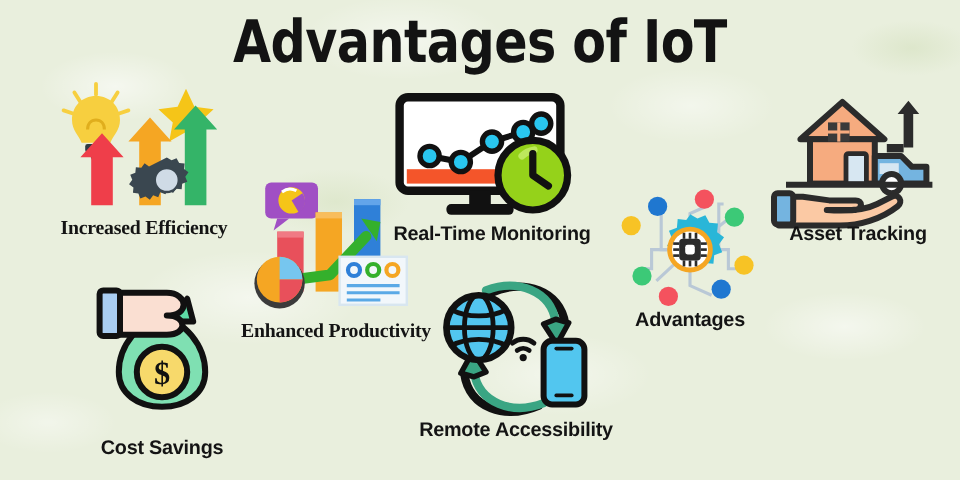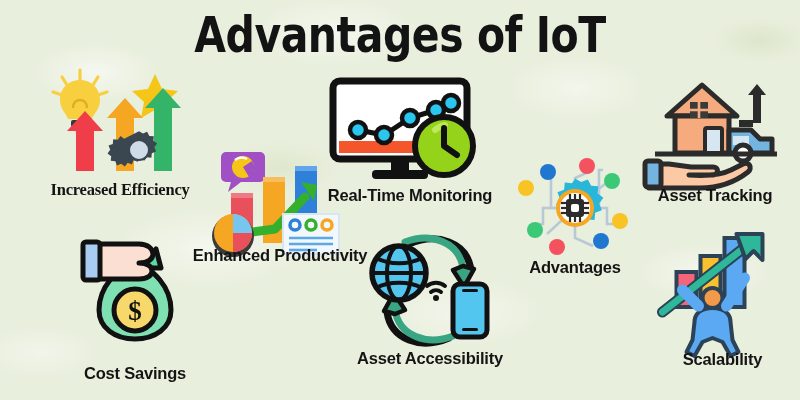--- a/index.html
+++ b/index.html
@@ -45,21 +45,21 @@
   }
   .art{position:absolute;left:50%;transform:translateX(-50%);top:0;}
   
   #item-efficiency{left:10px;top:68px;width:220px;height:140px;}
   #item-efficiency .label{top:112px;font-family:Liberation Serif, serif;}
   #item-monitoring{left:300px;top:78px;width:220px;height:140px;}
   #item-monitoring .label{top:108px;}
   #item-asset{left:630px;top:76px;width:170px;height:140px;}
   #item-asset .label{top:110px;}
   #item-productivity{left:185px;top:150px;width:190px;height:140px;}
-  #item-productivity .label{top:96px;}
+  #item-productivity .label{top:116px;font-family:Liberation Serif, serif;}
   #item-automation{left:495px;top:158px;width:160px;height:130px;}
   #item-automation .label{top:100px;}
   #item-cost{left:40px;top:232px;width:190px;height:150px;}
   #item-cost .label{top:118px;margin-top:14px;}
   #item-remote{left:330px;top:236px;width:200px;height:145px;}
   #item-remote .label{top:113px;}
   #item-scalability{left:645px;top:232px;width:155px;height:150px;}
   #item-scalability .label{top:118px;}
   svg{display:block;overflow:visible;}
 </style>
@@ -289,38 +289,17 @@
           <path d="M62 50a14 14 0 0 1 18 0"></path>
           <path d="M66 56a8 8 0 0 1 10 0"></path>
         </g>
         <circle cx="71" cy="62" r="3" fill="#111111"></circle>
 
         <rect x="88" y="48" width="34" height="53" rx="7" fill="#52c6ef" stroke="#111111" stroke-width="5"></rect>
         <rect x="97" y="53" width="16" height="3" rx="1.5" fill="#111111"></rect>
         <rect x="97" y="92" width="16" height="3" rx="1.5" fill="#111111"></rect>
       </svg>
     </div>
-    <div class="label">Asset Accessibility</div>
-  </div>
-
-  <div class="item" id="item-scalability">
-    <div class="art">
-      <svg width="125" height="112" viewBox="0 0 125 112">
-
-        <rect x="16" y="40" width="20" height="35" fill="#f4647a" stroke="#2b4257" stroke-width="4"></rect>
-        <rect x="40" y="24" width="20" height="51" fill="#fbc02d" stroke="#2b4257" stroke-width="4"></rect>
-        <rect x="64" y="6" width="20" height="69" fill="#5aa9f2" stroke="#2b4257" stroke-width="4"></rect>
-
-        <path d="M2 80L96 6" fill="none" stroke="#2b4257" stroke-width="11" stroke-linecap="round"></path>
-        <path d="M2 80L96 6" fill="none" stroke="#2fb79a" stroke-width="7" stroke-linecap="round"></path>
-        <path d="M76 2h26v26l-9-9-8 8z" fill="#2fb79a" stroke="#2b4257" stroke-width="4" stroke-linejoin="round"></path>
-
-        <circle cx="52" cy="66" r="10" fill="#f2994a" stroke="#2b4257" stroke-width="4"></circle>
-        <path d="M52 76c12 0 18 6 18 14l2 18 6 12-8 4-8-14-10-4-10 4-8 14-8-4 6-12 2-18c0-8 6-14 18-14z" fill="#5aa9f2" stroke="#2b4257" stroke-width="4" stroke-linejoin="round"></path>
-        <path d="M38 74L22 58" fill="none" stroke="#5aa9f2" stroke-width="11" stroke-linecap="round"></path>
-        <path d="M38 74L22 58" fill="none" stroke="#2b4257" stroke-width="4" stroke-linecap="round" opacity=".0"></path>
-        <path d="M66 74L84 46" fill="none" stroke="#5aa9f2" stroke-width="11" stroke-linecap="round"></path>
-      </svg>
-    </div>
-    <div class="label">Scalability</div>
-  </div>
+    <div class="label">Remote Accessibility</div>
+  </div>
+
 
 </div>
 
 </body></html>

